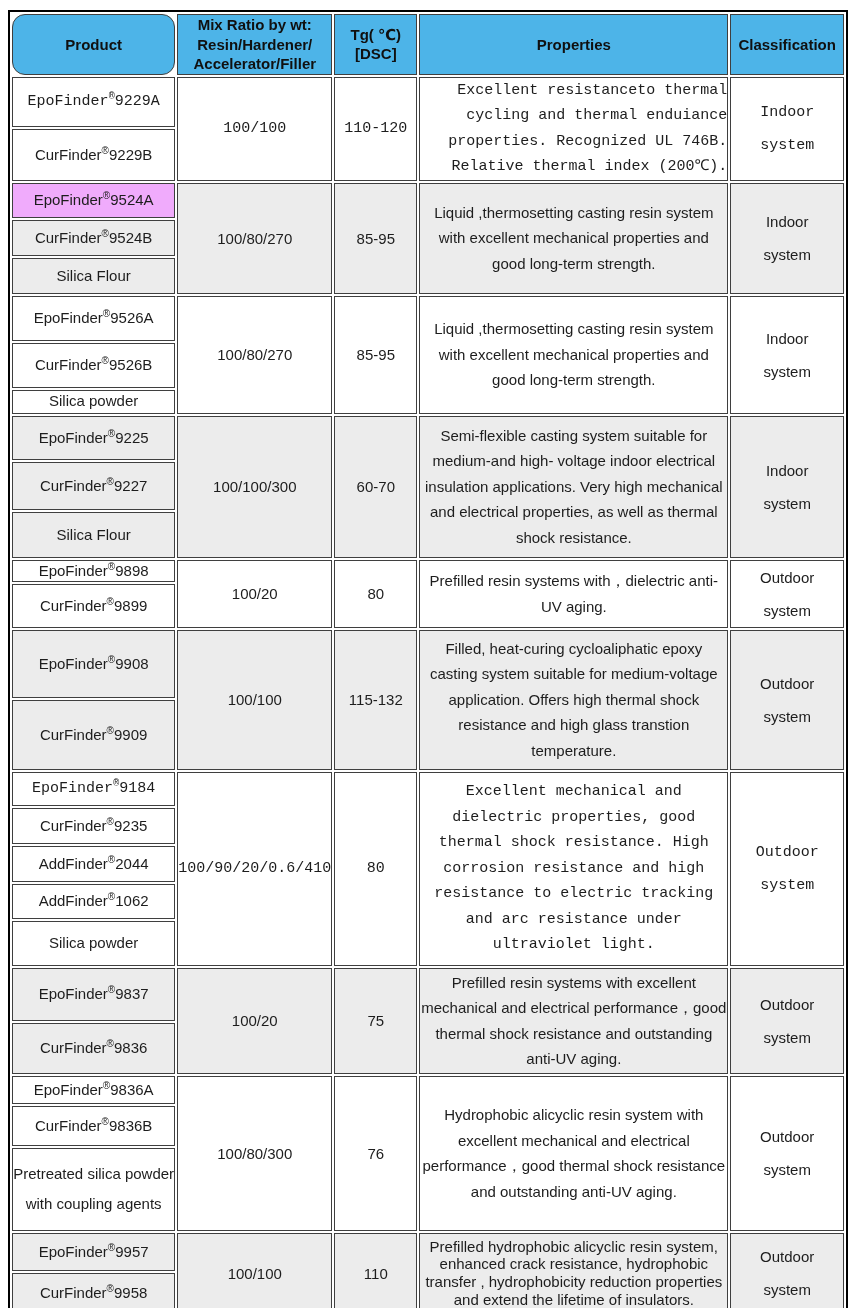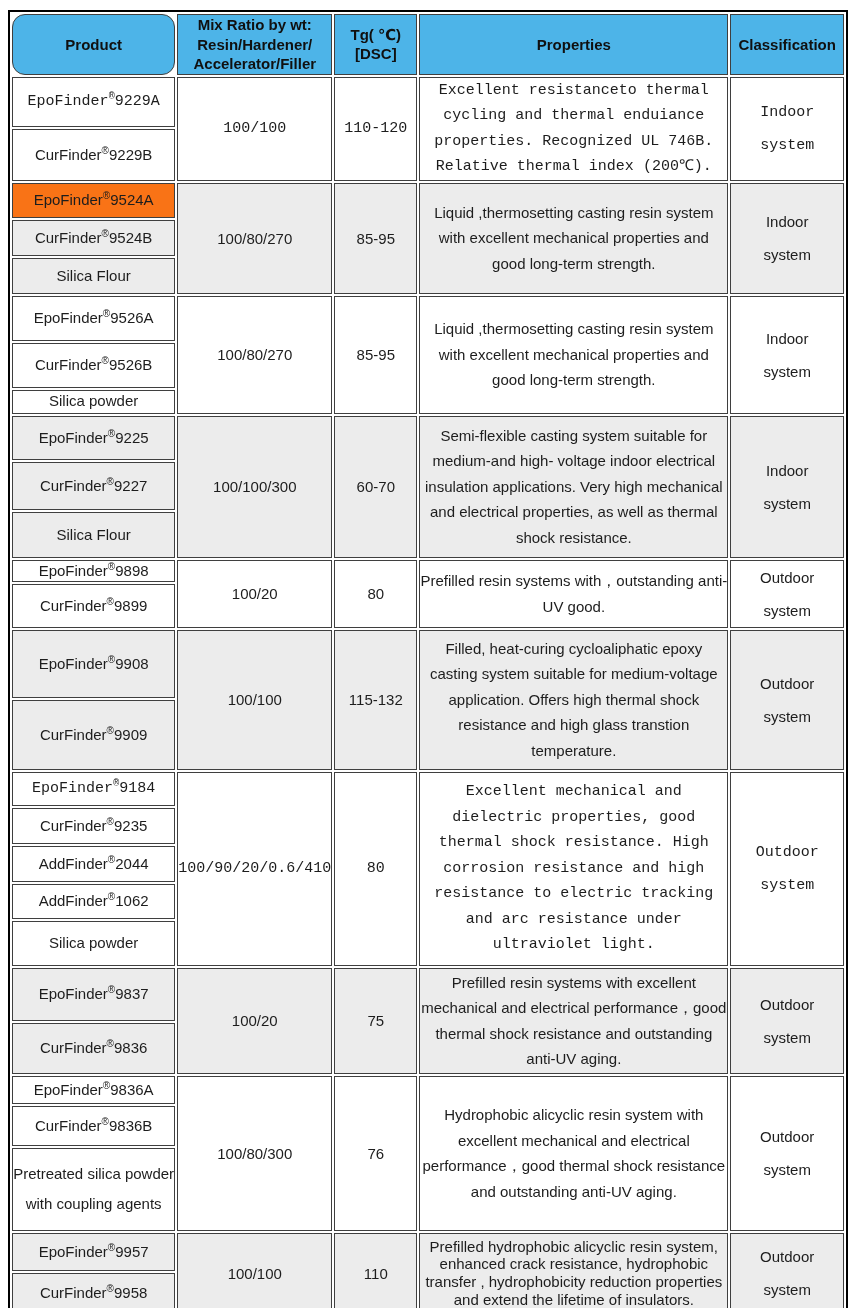--- a/index.html
+++ b/index.html
@@ -70,28 +70,28 @@
           <th>Tg( ℃)<br>[DSC]</th>
           <th>Properties</th>
           <th>Classification</th>
         </tr>
       </thead>
       <tbody>
         <tr style="height: 41px; font-family: Liberation Mono, monospace;">
           <td class="product-cell" style="background: rgb(255, 255, 255);">EpoFinder<sup>®</sup>9229A</td>
           <td class="ratio-cell" rowspan="2" style="background: rgb(255, 255, 255);">100/100</td>
           <td class="tg-cell" rowspan="2" style="background: rgb(255, 255, 255);">110-120</td>
-          <td class="props-cell" rowspan="2" style="background: rgb(255, 255, 255);">Excellent resistanceto thermal cycling and thermal enduiance properties. Recognized UL 746B. Relative thermal index (200℃).</td>
+          <td class="props-cell" rowspan="2" style="background: rgb(255, 255, 255); text-align: right;">Excellent resistanceto thermal cycling and thermal enduiance properties. Recognized UL 746B. Relative thermal index (200℃).</td>
           <td class="class-cell" rowspan="2" style="background: rgb(255, 255, 255);">Indoor<br>system</td>
         </tr>
         <tr style="height: 42px;">
           <td class="product-cell" style="background: rgb(255, 255, 255);">CurFinder<sup>®</sup>9229B</td>
         </tr>
         <tr style="height: 35px;">
-          <td class="product-cell" style="background: #f97316;">EpoFinder<sup>®</sup>9524A</td>
+          <td class="product-cell" style="background: #f0abfc;">EpoFinder<sup>®</sup>9524A</td>
           <td class="ratio-cell" rowspan="3" style="background: rgb(236, 236, 236);">100/80/270</td>
           <td class="tg-cell" rowspan="3" style="background: rgb(236, 236, 236);">85-95</td>
           <td class="props-cell" rowspan="3" style="background: rgb(236, 236, 236);">Liquid ,thermosetting casting resin system with excellent mechanical properties and good long-term strength.</td>
           <td class="class-cell" rowspan="3" style="background: rgb(236, 236, 236);">Indoor<br>system</td>
         </tr>
         <tr style="height: 36px;">
           <td class="product-cell" style="background: rgb(236, 236, 236);">CurFinder<sup>®</sup>9524B</td>
         </tr>
         <tr style="height: 36px;">
           <td class="product-cell" style="background: rgb(236, 236, 236);">Silica Flour</td>
@@ -119,21 +119,21 @@
         <tr style="height: 48px;">
           <td class="product-cell" style="background: rgb(236, 236, 236);">CurFinder<sup>®</sup>9227</td>
         </tr>
         <tr style="height: 46px;">
           <td class="product-cell" style="background: rgb(236, 236, 236);">Silica Flour</td>
         </tr>
         <tr style="height: 21px;">
           <td class="product-cell short" style="background: rgb(255, 255, 255); margin-left: 48px;">EpoFinder<sup>®</sup>9898</td>
           <td class="ratio-cell" rowspan="2" style="background: rgb(255, 255, 255);">100/20</td>
           <td class="tg-cell" rowspan="2" style="background: rgb(255, 255, 255);">80</td>
-          <td class="props-cell" rowspan="2" style="background: rgb(255, 255, 255);">Prefilled resin systems with，outstanding anti-UV good.</td>
+          <td class="props-cell" rowspan="2" style="background: rgb(255, 255, 255);">Prefilled resin systems with，dielectric anti-UV aging.</td>
           <td class="class-cell" rowspan="2" style="background: rgb(255, 255, 255);">Outdoor<br>system</td>
         </tr>
         <tr style="height: 43px;">
           <td class="product-cell" style="background: rgb(255, 255, 255);">CurFinder<sup>®</sup>9899</td>
         </tr>
         <tr style="height: 68px;">
           <td class="product-cell" style="background: rgb(236, 236, 236);">EpoFinder<sup>®</sup>9908</td>
           <td class="ratio-cell" rowspan="2" style="background: rgb(236, 236, 236);">100/100</td>
           <td class="tg-cell" rowspan="2" style="background: rgb(236, 236, 236);">115-132</td>
           <td class="props-cell" rowspan="2" style="background: rgb(236, 236, 236);">Filled, heat-curing cycloaliphatic epoxy casting system suitable for medium-voltage application. Offers high thermal shock resistance and high glass transtion temperature.</td>

